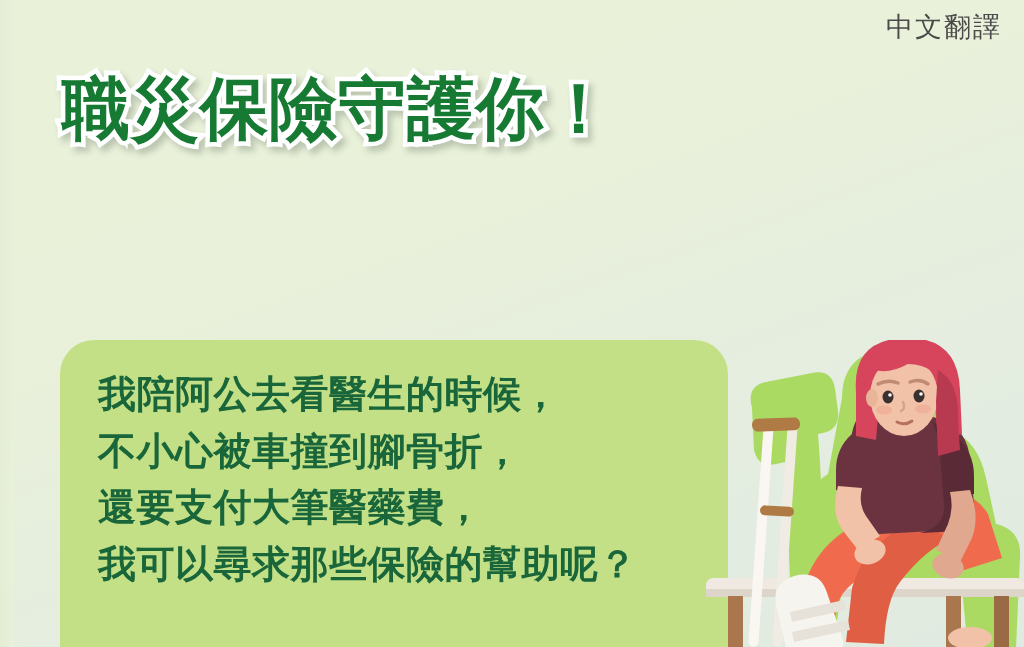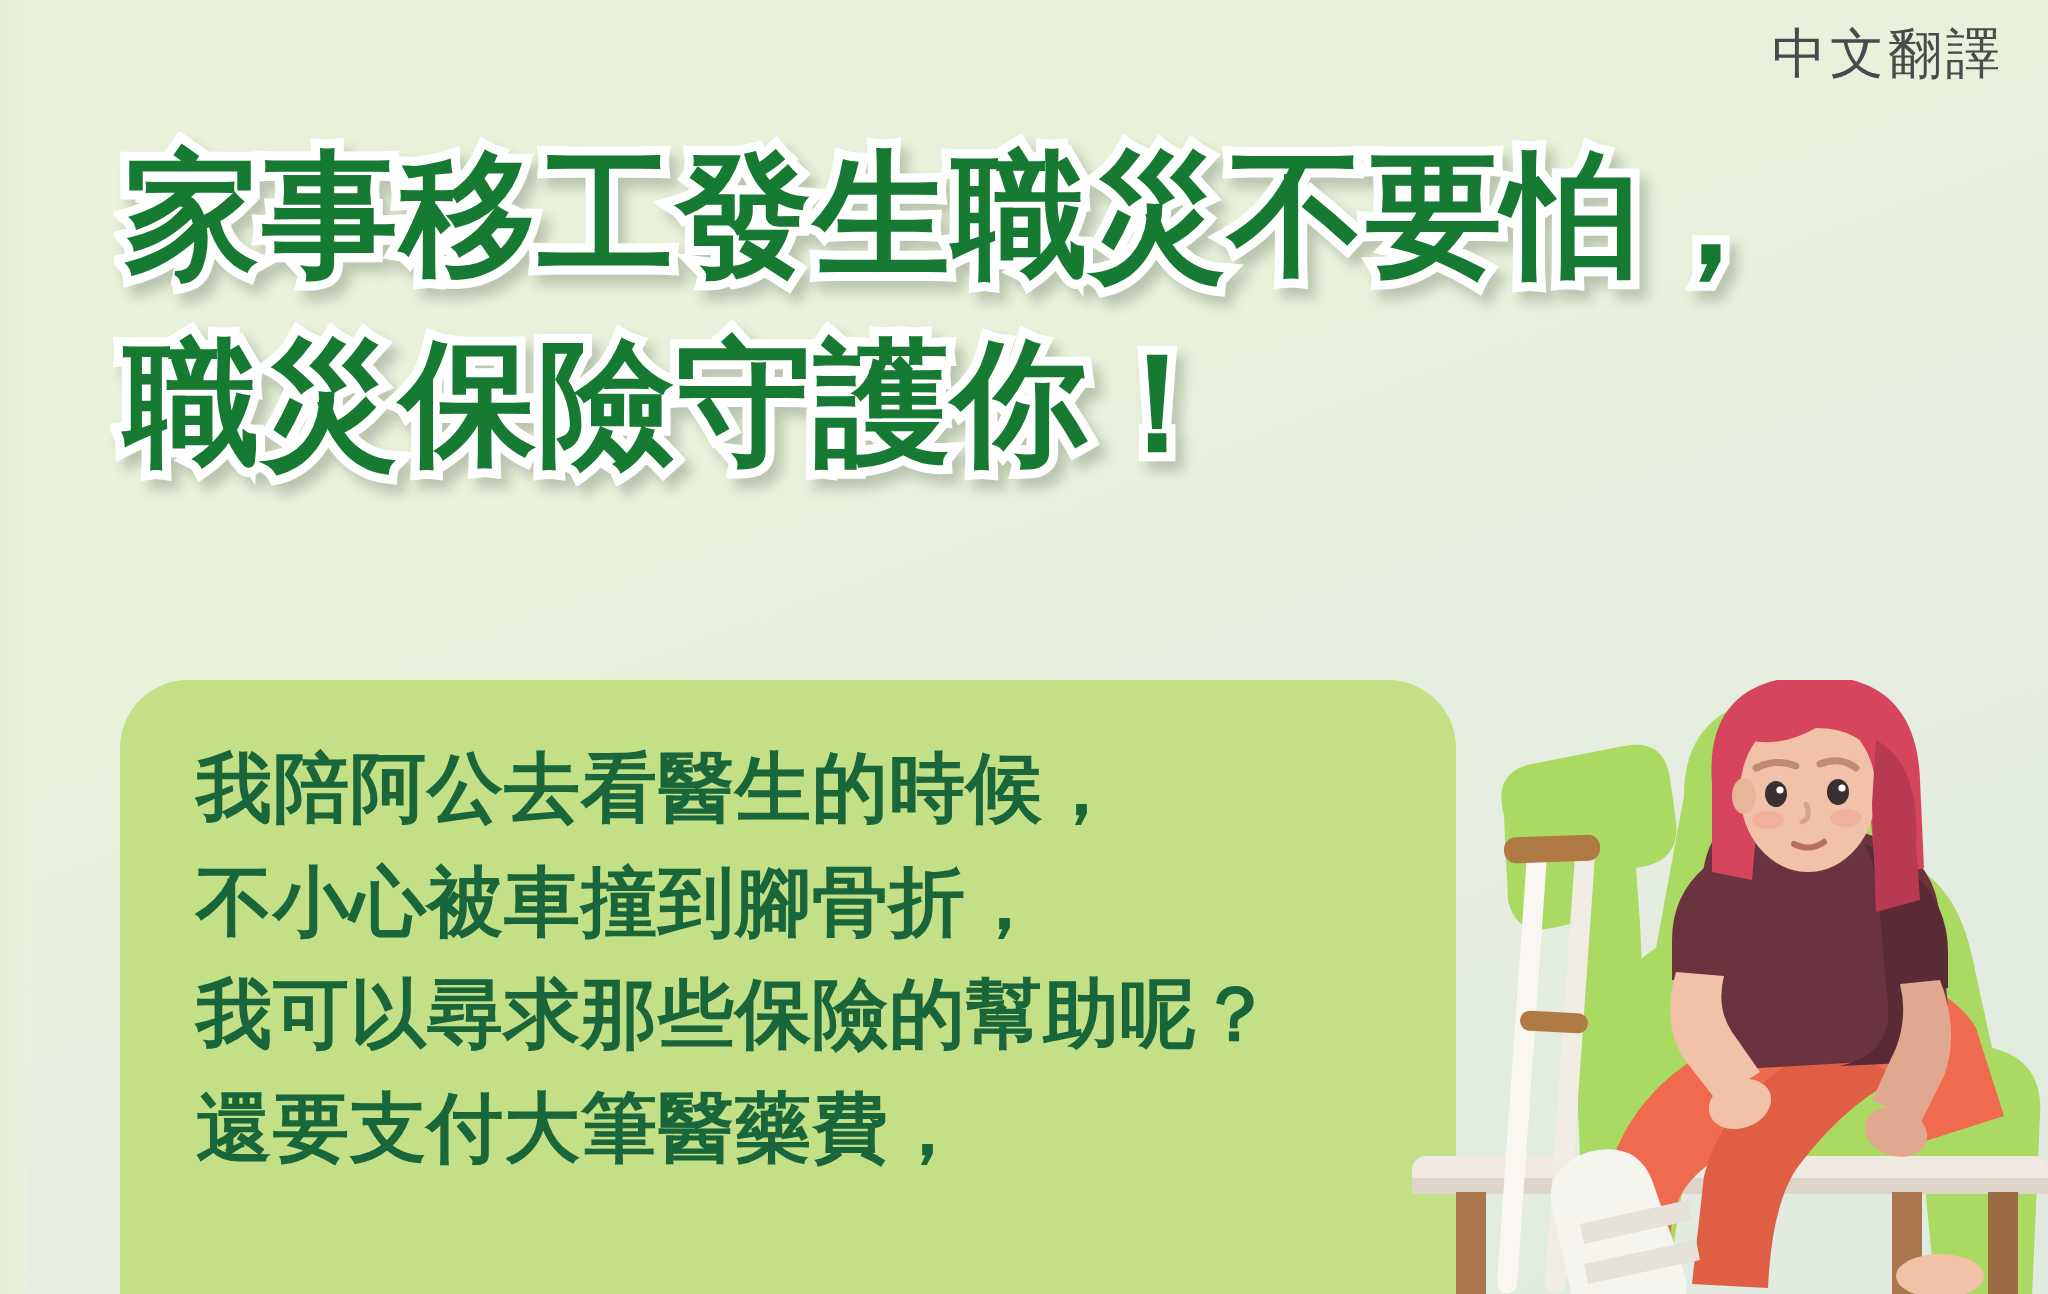--- a/index.html
+++ b/index.html
@@ -72,30 +72,29 @@
 </head>
 <body>
 
 <div class="poster">
 
   <div class="edge-band"></div>
 
   <div class="corner-label">中文翻譯</div>
 
   <div class="headline">
-    <div class="hl-line">家事移工發生職災不要怕，</div>
     <div class="hl-line">職災保險守護你！</div>
   </div>
 
   <div class="panel">
     <div class="panel-text">
       <div class="body-line">我陪阿公去看醫生的時候，</div>
       <div class="body-line">不小心被車撞到腳骨折，</div>
+      <div class="body-line">還要支付大筆醫藥費，</div>
       <div class="body-line">我可以尋求那些保險的幫助呢？</div>
-      <div class="body-line">還要支付大筆醫藥費，</div>
     </div>
   </div>
 
   <div class="illus">
     <svg viewBox="0 0 324 307" xmlns="http://www.w3.org/2000/svg">
       <defs>
         <clipPath id="clipAll">
             <rect x="0" y="0" width="324" height="307"></rect>
           </clipPath>
       </defs>

